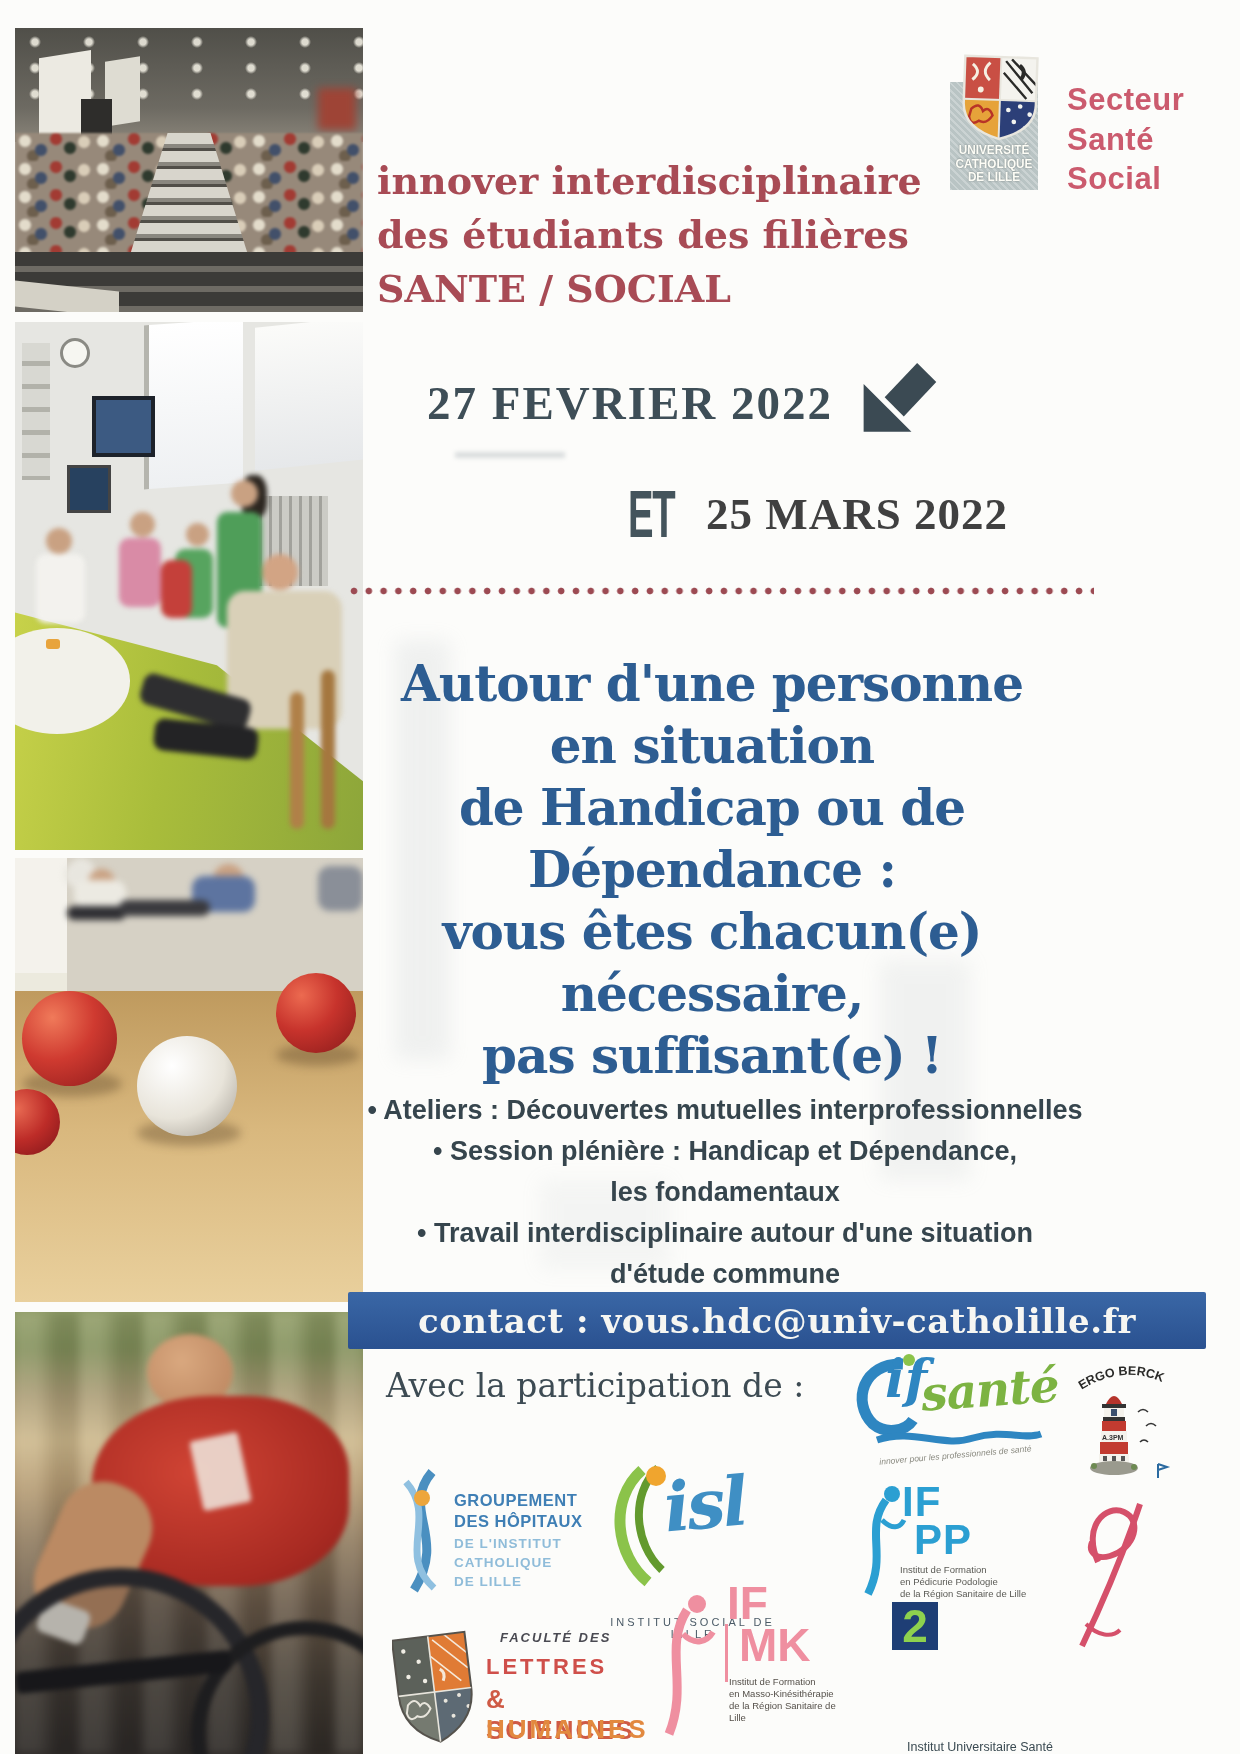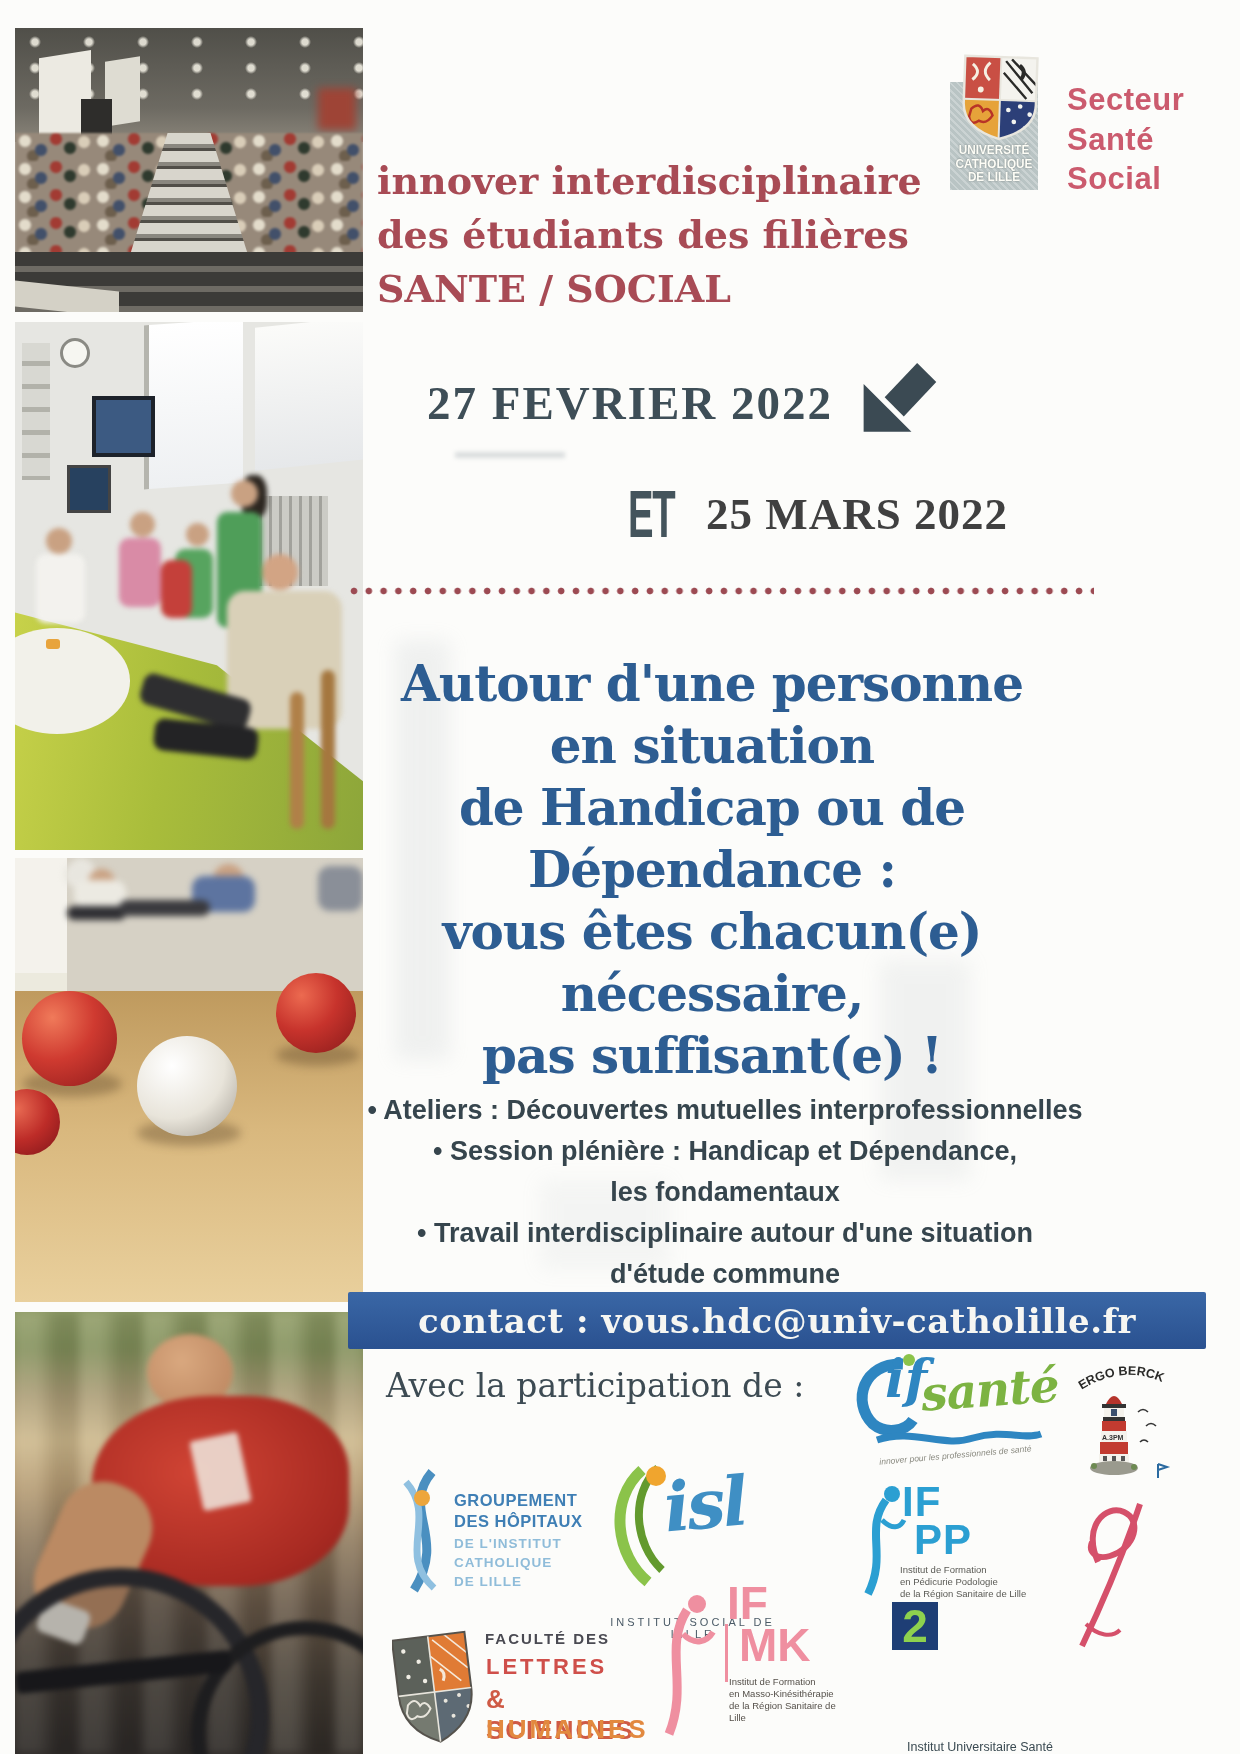--- a/index.html
+++ b/index.html
@@ -164,21 +164,21 @@
   .lg-isl{left:600px;top:1458px;width:185px;height:182px;}
   .isl-script{left:64px;top:6px;font-family:"DejaVu Serif",serif;font-style:italic;font-weight:bold;
     font-size:68px;color:#3f8fc4;transform:rotate(-5deg);letter-spacing:-3px;}
   .isl-caption{left:0;top:158px;width:100%;text-align:center;font-size:11px;letter-spacing:3px;color:#4a5a66;}
   .lg-ifpp{left:840px;top:1478px;width:215px;height:130px;}
   .ifpp-if{left:62px;top:0;font-size:42px;font-weight:bold;color:#2b9fd2;letter-spacing:1px;}
   .ifpp-pp{left:74px;top:38px;font-size:42px;font-weight:bold;color:#2b9fd2;letter-spacing:1px;}
   .ifpp-tag{left:60px;top:86px;font-size:9.5px;line-height:12px;color:#5a5a55;}
   .lg-redp{left:1058px;top:1500px;width:100px;height:150px;}
   .lg-flsh{left:392px;top:1626px;width:250px;height:128px;}
-  .flsh-l0{left:93px;top:4px;font-size:15px;font-weight:bold;color:#4a4a52;letter-spacing:2px;}
+  .flsh-l0{left:108px;top:4px;font-size:13px;font-weight:bold;color:#4a4a52;letter-spacing:2px;font-style:italic;}
   .flsh-l1{left:94px;top:28px;font-size:22px;font-weight:bold;color:#cf4f4a;letter-spacing:3px;}
   .flsh-l2{left:94px;top:58px;font-size:26px;font-weight:bold;color:#cf5a45;letter-spacing:2px;}
   .flsh-l3{left:94px;top:88px;font-size:26px;font-weight:bold;color:#e2893f;letter-spacing:3px;}
   .lg-ifmk{left:655px;top:1576px;width:200px;height:178px;}
   .ifmk-if{left:72px;top:0;font-size:46px;font-weight:bold;color:#ef8fa0;}
   .ifmk-mk{left:84px;top:42px;font-size:46px;font-weight:bold;color:#ef8fa0;}
   .ifmk-bar{left:70px;top:48px;width:3px;height:58px;background:#ef8fa0;}
   .ifmk-tag{left:74px;top:100px;font-size:9.5px;line-height:12px;color:#55504a;}
   .lg-iu2s{left:890px;top:1652px;width:180px;height:102px;}
   .iu-row{left:6px;top:0;display:flex;align-items:flex-end;font-weight:bold;font-size:56px;line-height:56px;}

